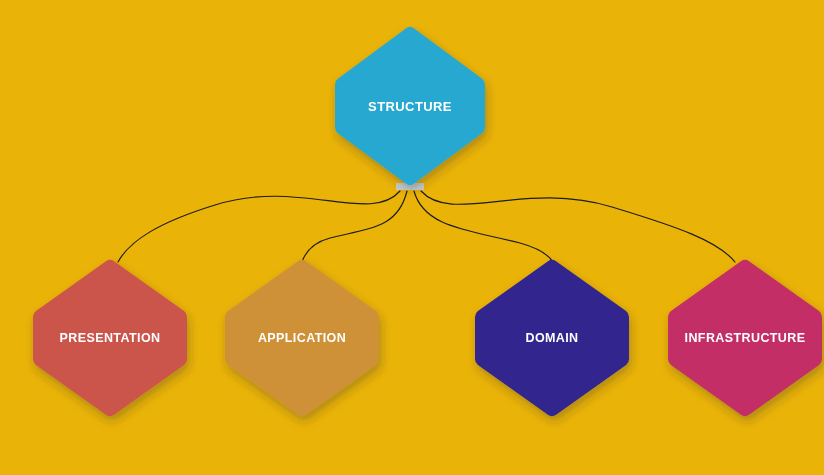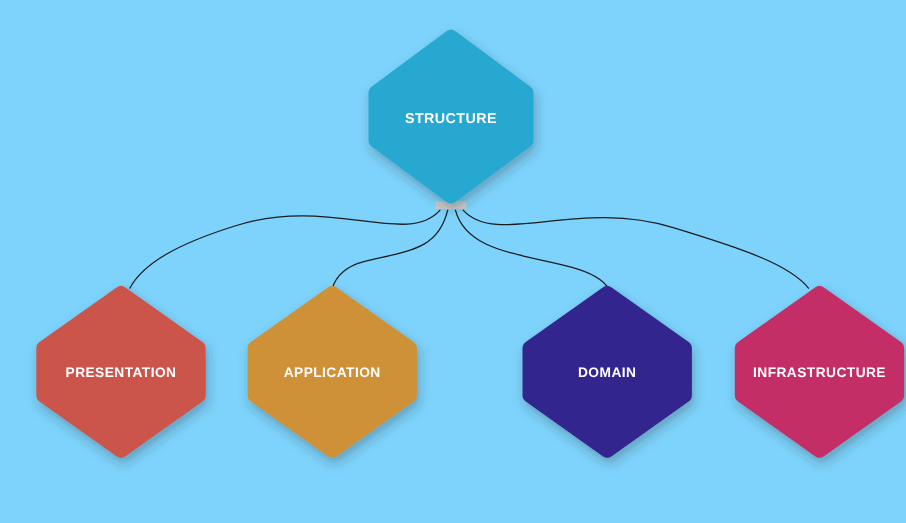--- a/index.html
+++ b/index.html
@@ -8,21 +8,21 @@
     padding: 0;
     background: #ffffff;
   }
   body {
     font-family: "Liberation Sans", sans-serif;
   }
   #canvas {
     position: relative;
     width: 824px;
     height: 475px;
-    background: #7dd3fc;
+    background: #eab308;
     overflow: hidden;
   }
   #diagram-svg {
     position: absolute;
     left: 0;
     top: 0;
     width: 824px;
     height: 475px;
   }
   .hex-label {

